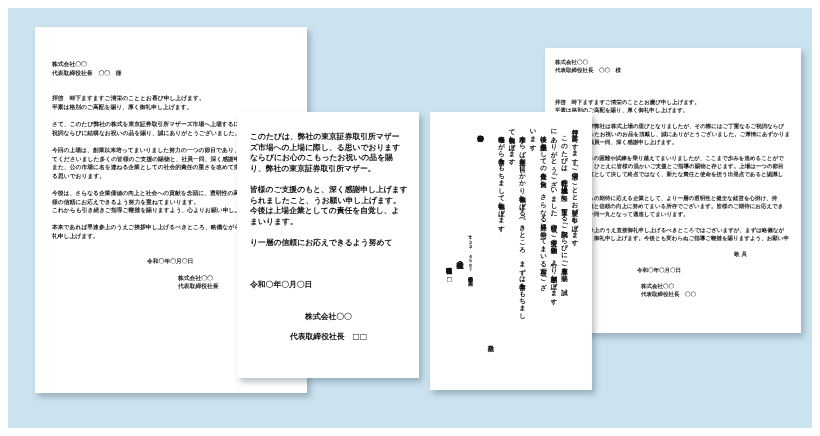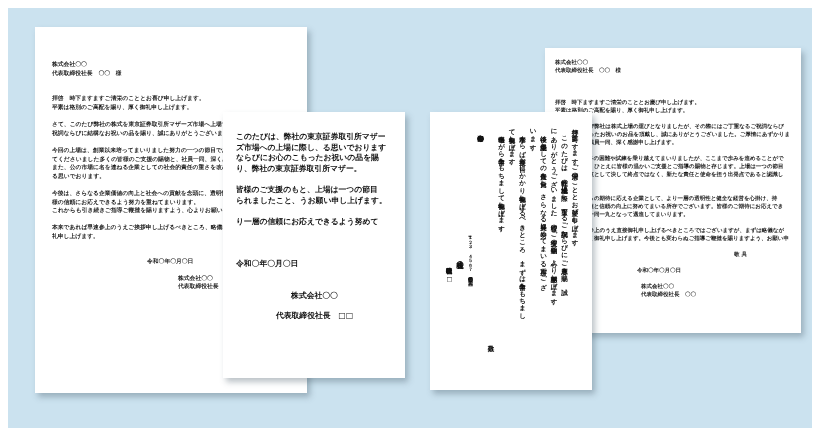--- a/index.html
+++ b/index.html
@@ -20,21 +20,21 @@
   .sheet.left{
     left:35px;top:27px;width:272px;height:366px;z-index:1;
     padding:33px 16px 0 17px;box-sizing:border-box;
     font-size:5.8px;font-weight:700;line-height:8.6px;letter-spacing:0;
   }
   .sheet.left .line{min-height:8.6px;white-space:nowrap;}
   .sheet.left .date-line{margin:8px 0 0 95px;}
   .sheet.left .sender-block{margin:8px 0 0 126px;}
   
   .sheet.center{
-    left:223px;top:112px;width:182px;height:266px;z-index:3;
+    left:237px;top:112px;width:182px;height:266px;z-index:3;
     padding:20px 12px 0 13px;box-sizing:border-box;
     font-family:"DejaVu Serif","Liberation Serif",serif;
     font-size:7.8px;font-weight:600;line-height:10.6px;color:#111;
   }
   .sheet.center .line{min-height:10.6px;white-space:nowrap;}
   .sheet.center .date-line{margin-top:10px;}
   .sheet.center .sender-block{margin-top:22px;text-align:center;}
   .sheet.center .sender-block .line{min-height:10.6px;}
   .sheet.center .sender-block .line + .line{margin-top:9px;}
   
@@ -139,22 +139,24 @@
     </div>
 </div>
 
 <div class="sheet center">
   <div>
       <div class="line">このたびは、弊社の東京証券取引所マザー</div>
       <div class="line">ズ市場への上場に際し、る思いでおります</div>
       <div class="line">ならびにお心のこもったお祝いの品を賜</div>
       <div class="line">り、弊社の東京証券取引所マザー。</div>
       <div class="line">&nbsp;</div>
-      <div class="line">皆様のご支援のもと、上場は一つの節目</div>
+      <div class="line">皆様のご支援のもと、深く感謝申し上げます</div>
       <div class="line">られましたこと、うお願い申し上げます。</div>
+      <div class="line">今後は上場企業としての責任を自覚し、よ</div>
+      <div class="line">まいります。</div>
       <div class="line">&nbsp;</div>
       <div class="line">り一層の信頼にお応えできるよう努めて</div>
       <div class="line">&nbsp;</div>
       <div class="line">&nbsp;</div>
     </div>
   <div class="line date-line">令和〇年〇月〇日</div>
   <div class="sender-block">
       <div class="line">株式会社〇〇</div>
       <div class="line">代表取締役社長　□□</div>
     </div>

